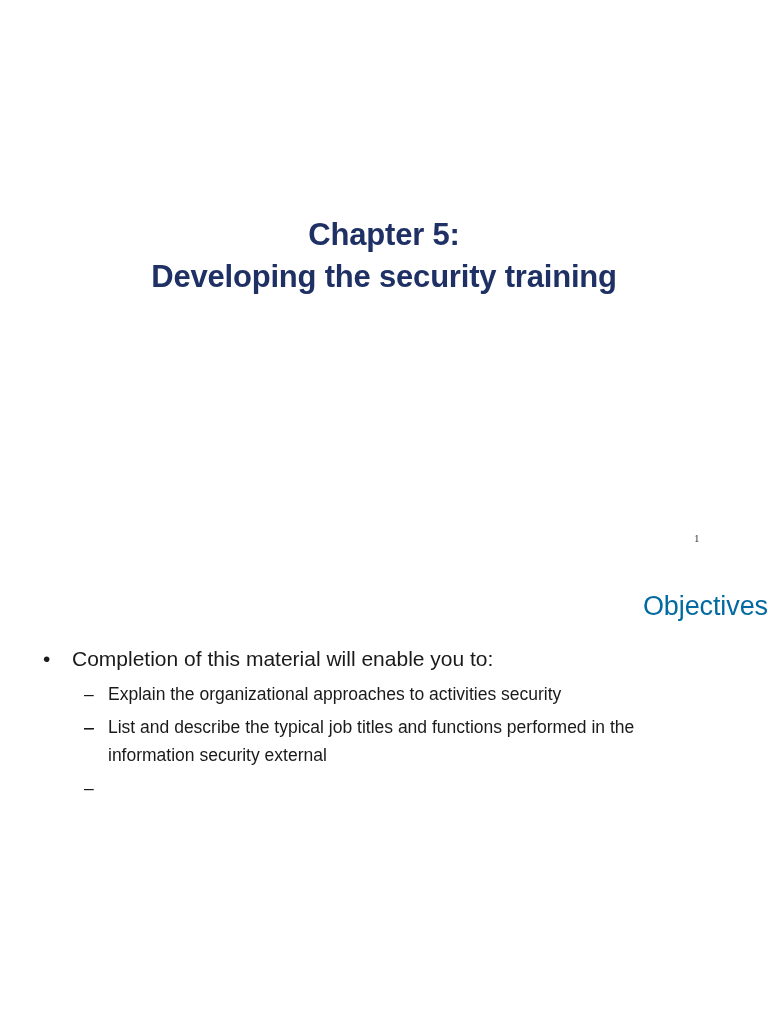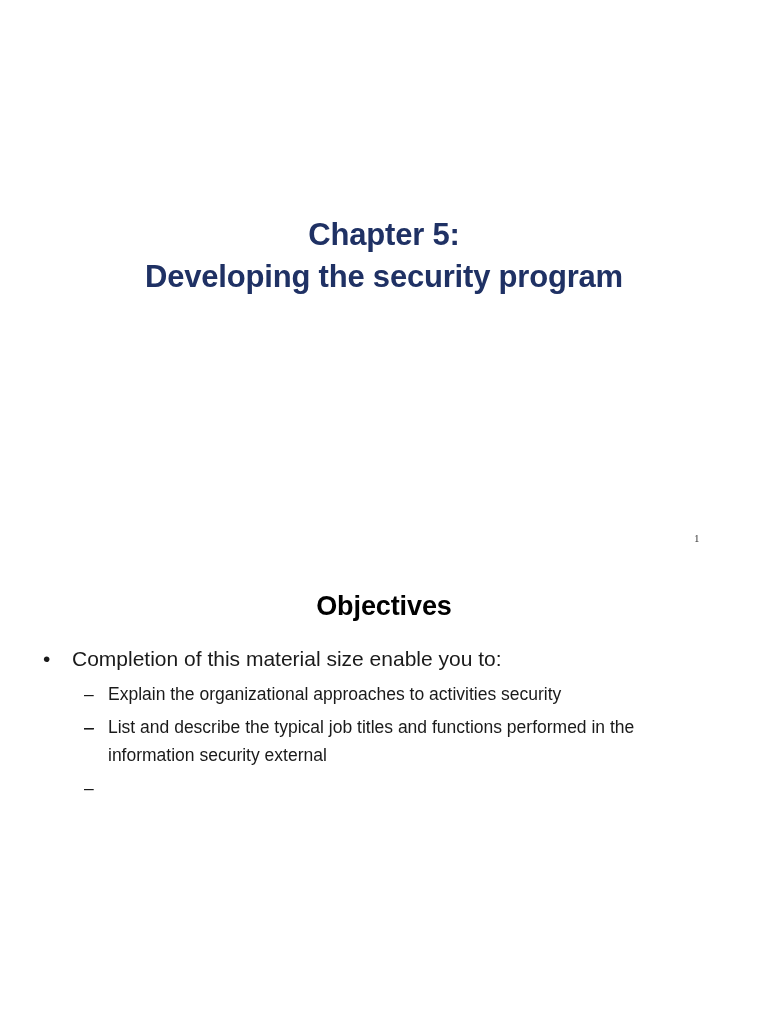--- a/index.html
+++ b/index.html
@@ -52,27 +52,27 @@
     line-height: 14px;
     color: #3a3a3a;
   }
 
   
   .objectives-heading {
     position: absolute;
     left: 0;
     top: 589px;
     width: 768px;
-    text-align: center;
+    text-align: right;
     font-family: "Liberation Sans", sans-serif;
-    font-weight: bold;
+    font-weight: normal;
     font-size: 27px;
     line-height: 34px;
     letter-spacing: -0.1px;
-    color: #000000;
+    color: #0369a1;
   }
 
   .objectives-body {
     position: absolute;
     left: 0;
     top: 644px;
     width: 768px;
   }
 
   
@@ -121,32 +121,32 @@
     display: block;
   }
 </style>
 </head>
 <body>
 
 <div class="page">
 
   <div class="slide-title-block">
     <span class="slide-title-line">Chapter 5:</span>
-    <span class="slide-title-line">Developing the security program</span>
+    <span class="slide-title-line">Developing the security training</span>
   </div>
 
   <div class="page-number">1</div>
 
   <div class="objectives-heading">Objectives</div>
 
   <div class="objectives-body">
 
     <div class="bullet-l1">
       <span class="marker">•</span>
-      <span class="text">Completion of this material size enable you to:</span>
+      <span class="text">Completion of this material will enable you to:</span>
     </div>
 
     <ul class="sublist">
       <li class="bullet-l2">
         <span class="marker">–</span>
         <span class="text">Explain the organizational approaches to activities security</span>
       </li>
       <li class="bullet-l2">
         <span class="marker">–</span>
       </li>

